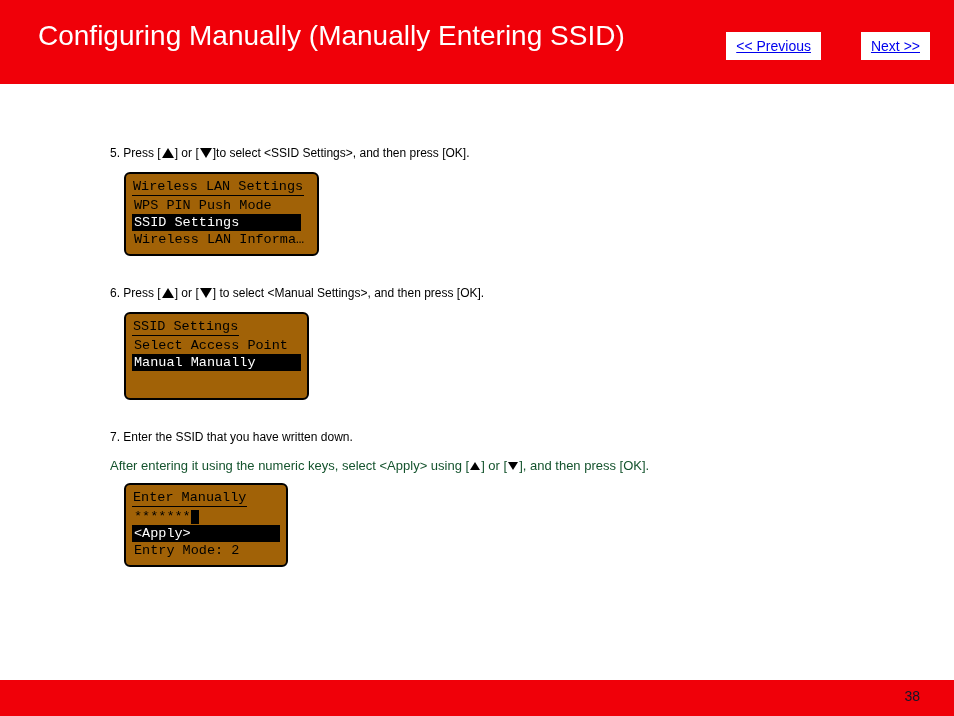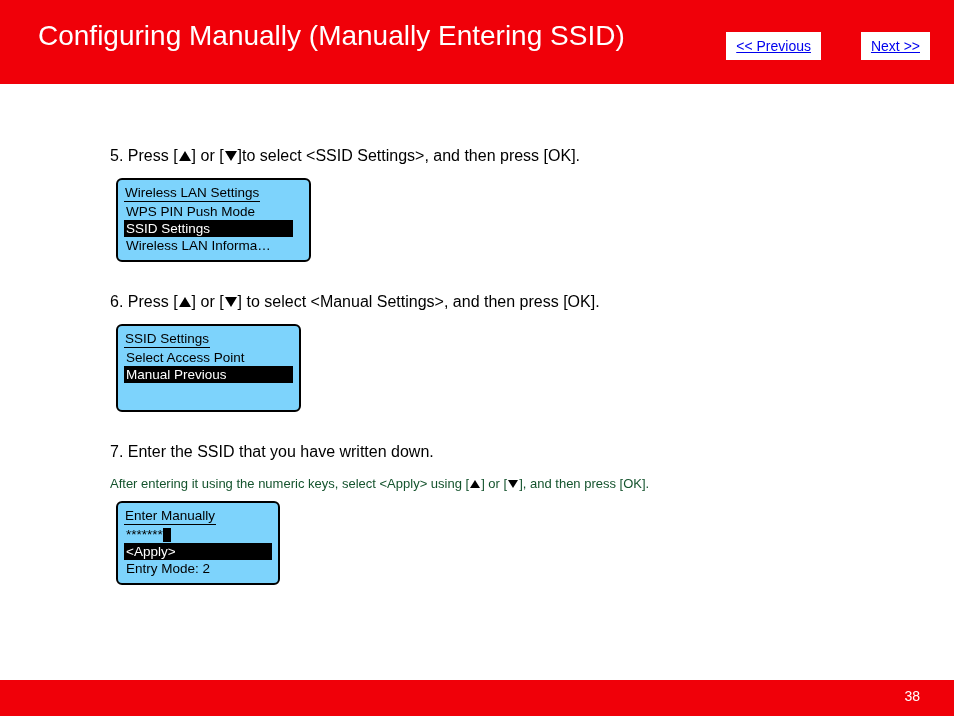--- a/index.html
+++ b/index.html
@@ -40,21 +40,21 @@
     border: none;
   }
   .content {
     padding: 60px 0 0 110px;
     width: 840px;
   }
   .step {
     margin-bottom: 28px;
   }
   .step-line {
-    font-size: 16px;
+    font-size: 12px;
     color: #000;
     line-height: 1.5;
   }
   .triangle-up, .triangle-down {
     display: inline-block;
     width: 0;
     height: 0;
     vertical-align: middle;
     margin: 0 1px 2px 1px;
   }
@@ -84,25 +84,25 @@
     border-left: 5px solid transparent;
     border-right: 5px solid transparent;
     border-top: 8px solid #000;
   }
   .sub-note {
     font-size: 13px;
     color: #14532d;
     margin-top: 12px;
   }
   .lcd {
-    background: #7dd3fc;
+    background: #a16207;
     border: 2px solid #000;
     border-radius: 6px;
-    margin: 10px 0 0 6px;
-    font-family: Liberation Sans, sans-serif;
+    margin: 10px 0 0 14px;
+    font-family: Liberation Mono, monospace;
     font-size: 13.5px;
     line-height: 17px;
     padding: 4px 6px 6px 6px;
   }
   .lcd1 { width: 195px; }
   .lcd2 { width: 185px; height: 88px; }
   .lcd3 { width: 164px; }
   .lcd-title {
     display: inline-block;
     border-bottom: 1px solid #000;
@@ -142,21 +142,21 @@
     bottom: 0;
     left: 0;
     width: 954px;
     height: 36px;
     background: #f00009;
   }
   .page-num {
     position: absolute;
     right: 34px;
     top: 8px;
-    color: #ffffff;
+    color: #0f172a;
     font-size: 14px;
   }
 </style>
 </head>
 <body>
 
 <div class="header">
   <div class="page-title">Configuring Manually (Manually Entering SSID)</div>
   <div class="nav-buttons">
     <a class="nav-btn">&lt;&lt; Previous</a>
@@ -180,21 +180,21 @@
   </div>
 
   <div class="step">
     <div class="step-line">
       <span>6.</span>
       <span>Press [</span><span class="triangle-up"></span><span>] or [</span><span class="triangle-down"></span><span>] to select &lt;Manual Settings&gt;, and then press [OK].</span>
     </div>
     <div class="lcd lcd2">
       <span class="lcd-title">SSID Settings</span>
       <div class="lcd-row">Select Access Point</div>
-      <div class="lcd-row sel-full">Manual Previous</div>
+      <div class="lcd-row sel-full">Manual Manually</div>
     </div>
   </div>
 
   <div class="step">
     <div class="step-line">
       <span>7.</span>
       <span>Enter the SSID that you have written down.</span>
     </div>
     <div class="sub-note">
       <span>After entering it using the numeric keys, select &lt;Apply&gt; using [</span><span class="tri-sm-up"></span><span>] or [</span><span class="tri-sm-down"></span><span>], and then press [OK].</span>

